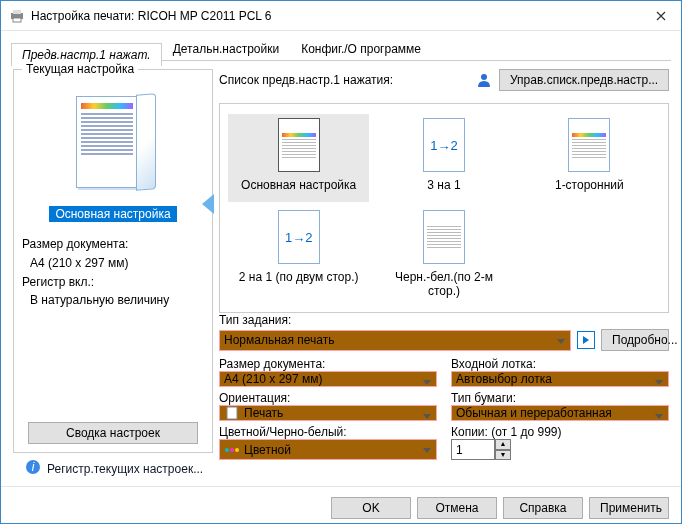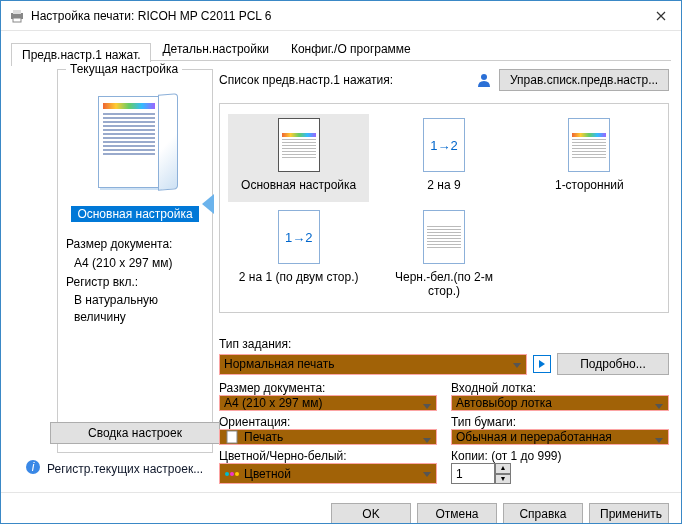--- a/index.html
+++ b/index.html
@@ -3,24 +3,24 @@
 <meta charset="utf-8">
 <style>
 * { box-sizing: border-box; margin: 0; padding: 0; font-family: "Segoe UI", Tahoma, sans-serif; font-size: 12px; }
 body { background: #fff; width: 682px; height: 524px; overflow: hidden; border: 1px solid #3a88c6; display: flex; flex-direction: column; }
 .titlebar { height: 30px; background: #fff; display: flex; align-items: center; padding: 0 8px; border-bottom: 1px solid #e5e5e5; }
 .titlebar .icon { width: 16px; height: 16px; margin-right: 6px; }
 .titlebar .title { flex: 1; }
 .titlebar .close { width: 40px; height: 30px; display: flex; align-items: center; justify-content: center; margin-right: -8px; }
 .tabs { display: flex; border-bottom: 1px solid #ccc; margin: 6px 10px 0 10px; height: 24px; }
 .tab { padding: 4px 10px; border: 1px solid transparent; border-bottom: none; cursor: default; }
-.tab.active { border-color: #ccc; background: #fff; position: relative; top: 6px; }
+.tab.active { border-color: #ccc; background: #fff; position: relative; top: 6px; font-style: italic; }
 .content { flex: 1; display: flex; padding: 8px 12px 4px 12px; gap: 6px; }
 .left-panel { width: 200px; }
-.groupbox { border: 1px solid #ccc; padding: 10px 8px 8px 8px; position: relative; height: 384px; display: flex; flex-direction: column; align-items: center; margin-left: 44px; }
+.groupbox { border: 1px solid #ccc; padding: 10px 8px 8px 8px; position: relative; height: 384px; display: flex; flex-direction: column; align-items: center; }
 .groupbox > .legend { position: absolute; top: -8px; left: 8px; background: #fff; padding: 0 4px; }
 .preview { width: 74px; height: 100px; margin: 16px 0 10px 0; position: relative; }
 .preview .page { width: 62px; height: 92px; background: #fff; border: 1px solid #8cb0d9; position: absolute; left: 0; top: 0; box-shadow: 2px 2px 0 #cde1f4; padding: 6px 4px; }
 .preview .lines { display:flex; flex-direction:column; gap:2px; margin-top:4px;}
 .preview .lines span{ height:2px; background:#99aacc; display:block;}
 .preview .color-bar{ height:6px; background:linear-gradient(90deg,#e63,#fc3,#6c6,#3bf,#96f); margin-bottom:4px;}
 .preview .curl { position:absolute; right:-6px; top:-2px; width:20px; height:96px; background:linear-gradient(135deg,#fff 50%,#cde1f4); border:1px solid #8cb0d9; transform: skewY(-4deg); border-radius:0 4px 4px 0;}
 .preset-name { background: #0078d7; color: #fff; padding: 1px 6px; margin-bottom: 14px; }
 .doc-info { text-align: left; width: 100%; line-height: 1.4; margin-bottom: auto; }
 .doc-info div { margin-bottom: 2px; }
@@ -155,21 +155,21 @@
               <span></span>
               <span></span>
               <span></span>
               <span></span>
             </div>
           </div>
         <div class="label">Основная настройка</div>
       </div>
       <div class="preset-item">
         <div class="mini-page arrow">1→2</div>
-        <div class="label">2 на 9</div>
+        <div class="label">3 на 1</div>
       </div>
       <div class="preset-item">
         <div class="mini-page">
             <div class="color-bar"></div>
             <div class="lines">
               <span></span>
               <span></span>
               <span></span>
               <span></span>
               <span></span>
@@ -194,28 +194,28 @@
               <span></span>
               <span></span>
               <span></span>
             </div>
           </div>
         <div class="label">Черн.-бел.(по 2-м стор.)</div>
       </div>
       <div></div>
     </div>
 
-    <div style="margin-top:24px">
+    <div style="margin-top:0">
       <div>Тип задания:</div>
       <div class="full-row" style="margin-top:2px">
         <div class="select" style="flex:1">
             <span>Нормальная печать</span>
           </div>
         <div class="play-btn"></div>
-        <div class="btn" style="width:112px">Подробно...</div>
+        <div class="btn" style="width:68px">Подробно...</div>
       </div>
     </div>
 
     <div class="form-grid">
       <div class="form-row">
         <div>Размер документа:</div>
         <div class="select">
             <span>A4 (210 x 297 мм)</span>
           </div>
       </div>

